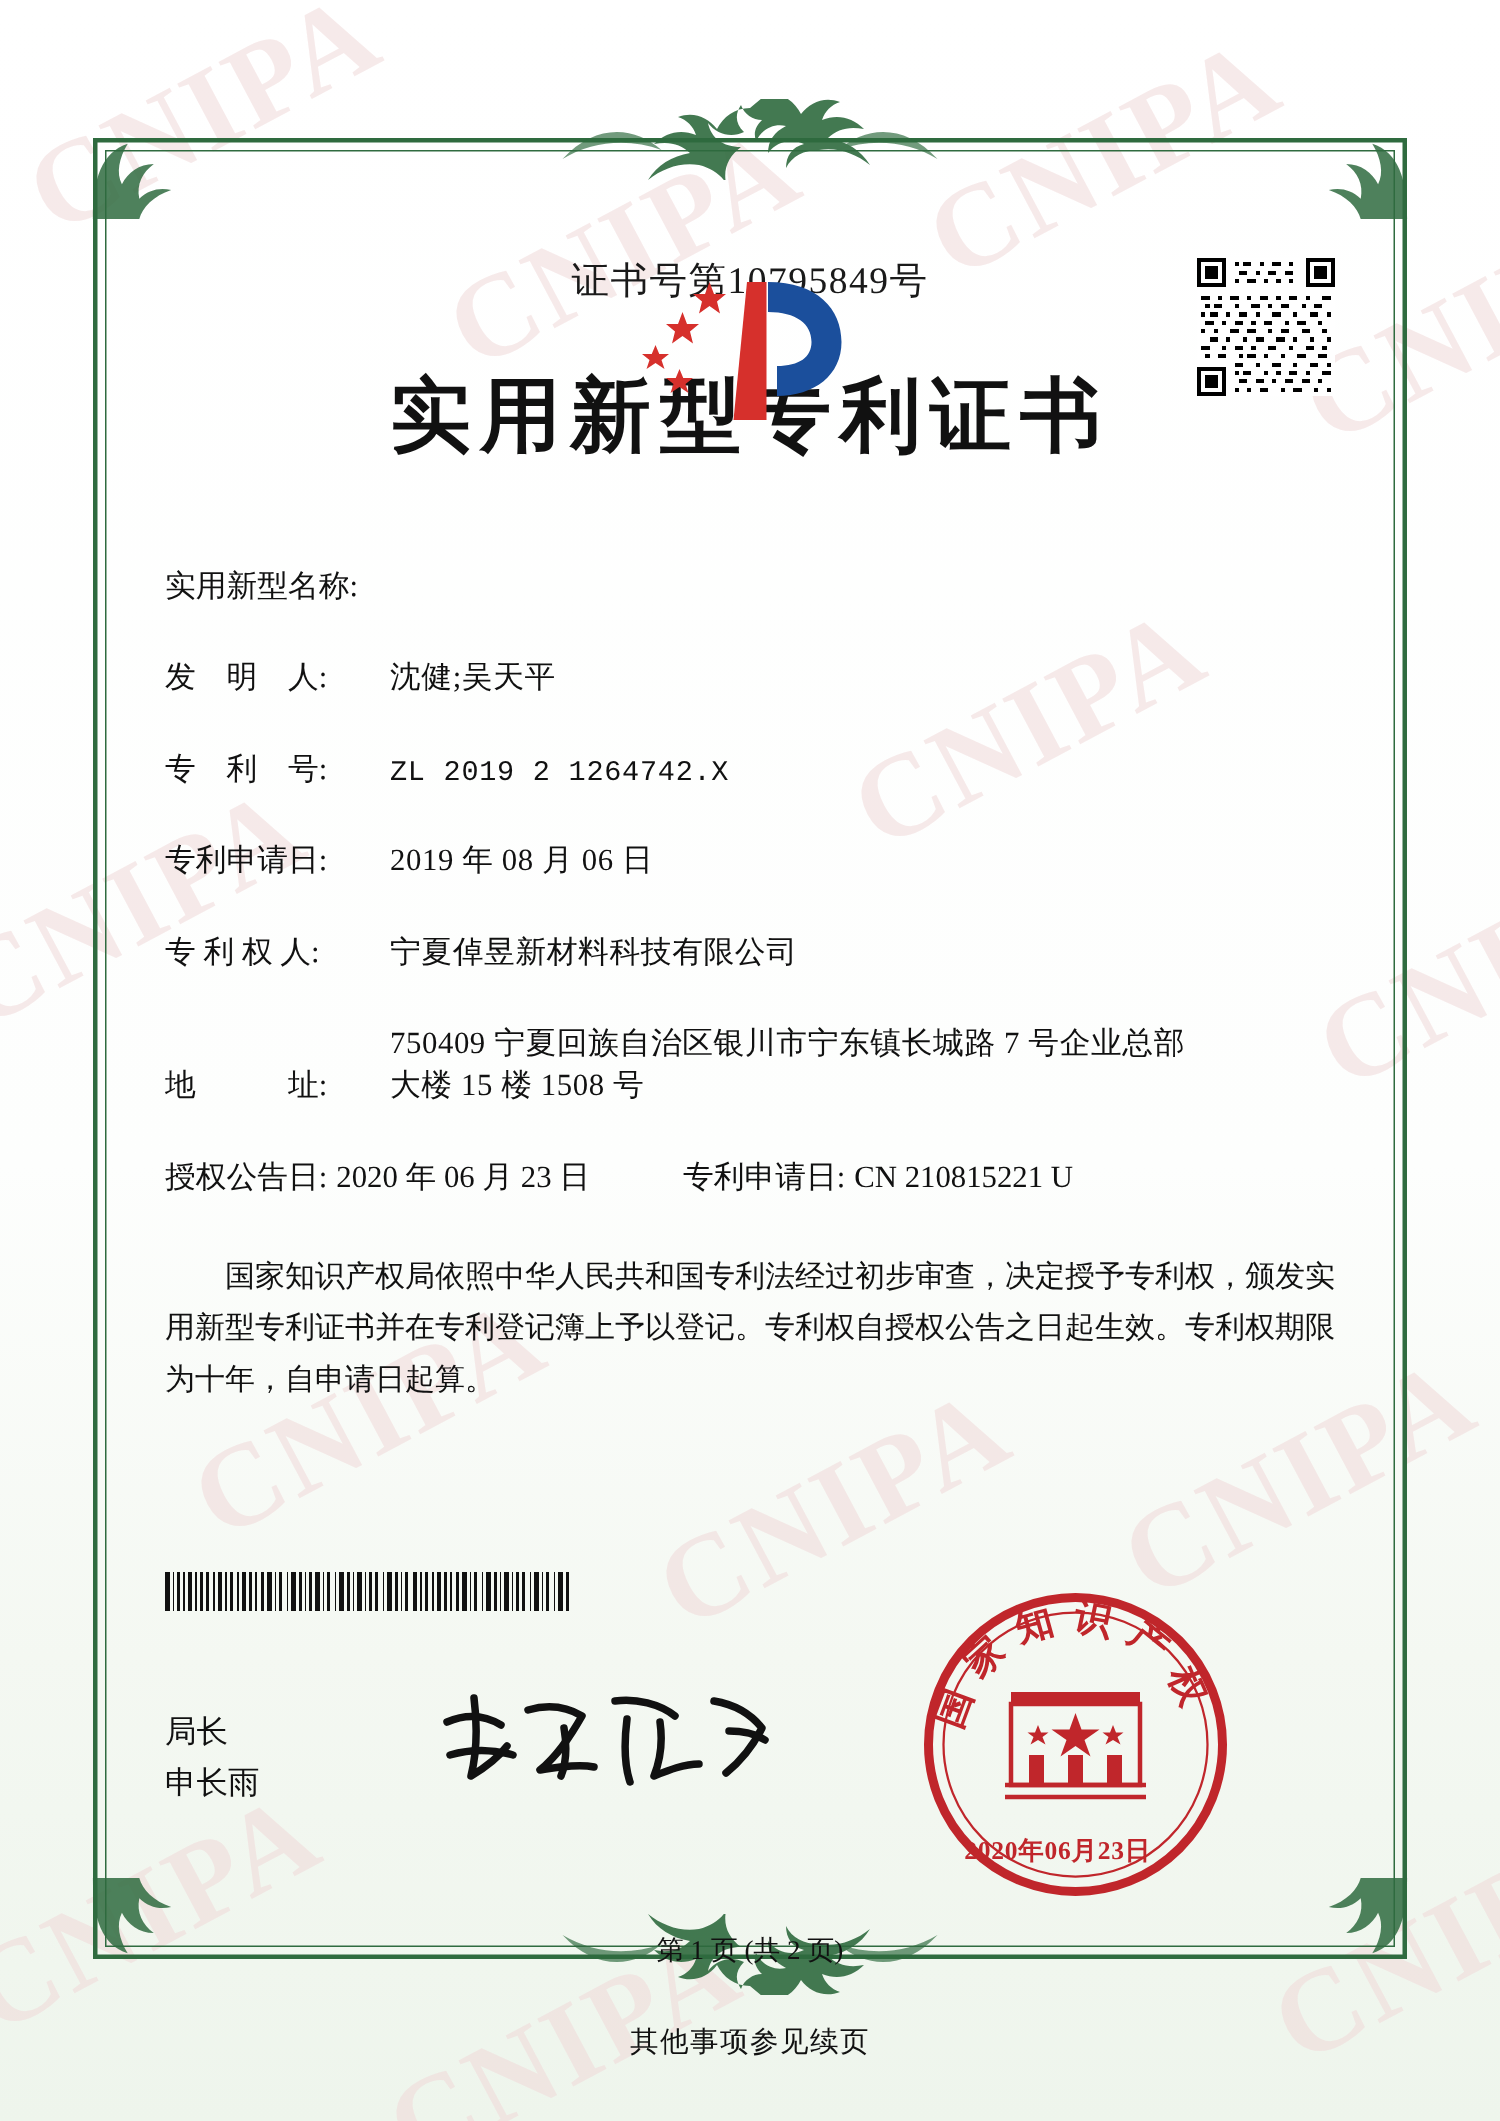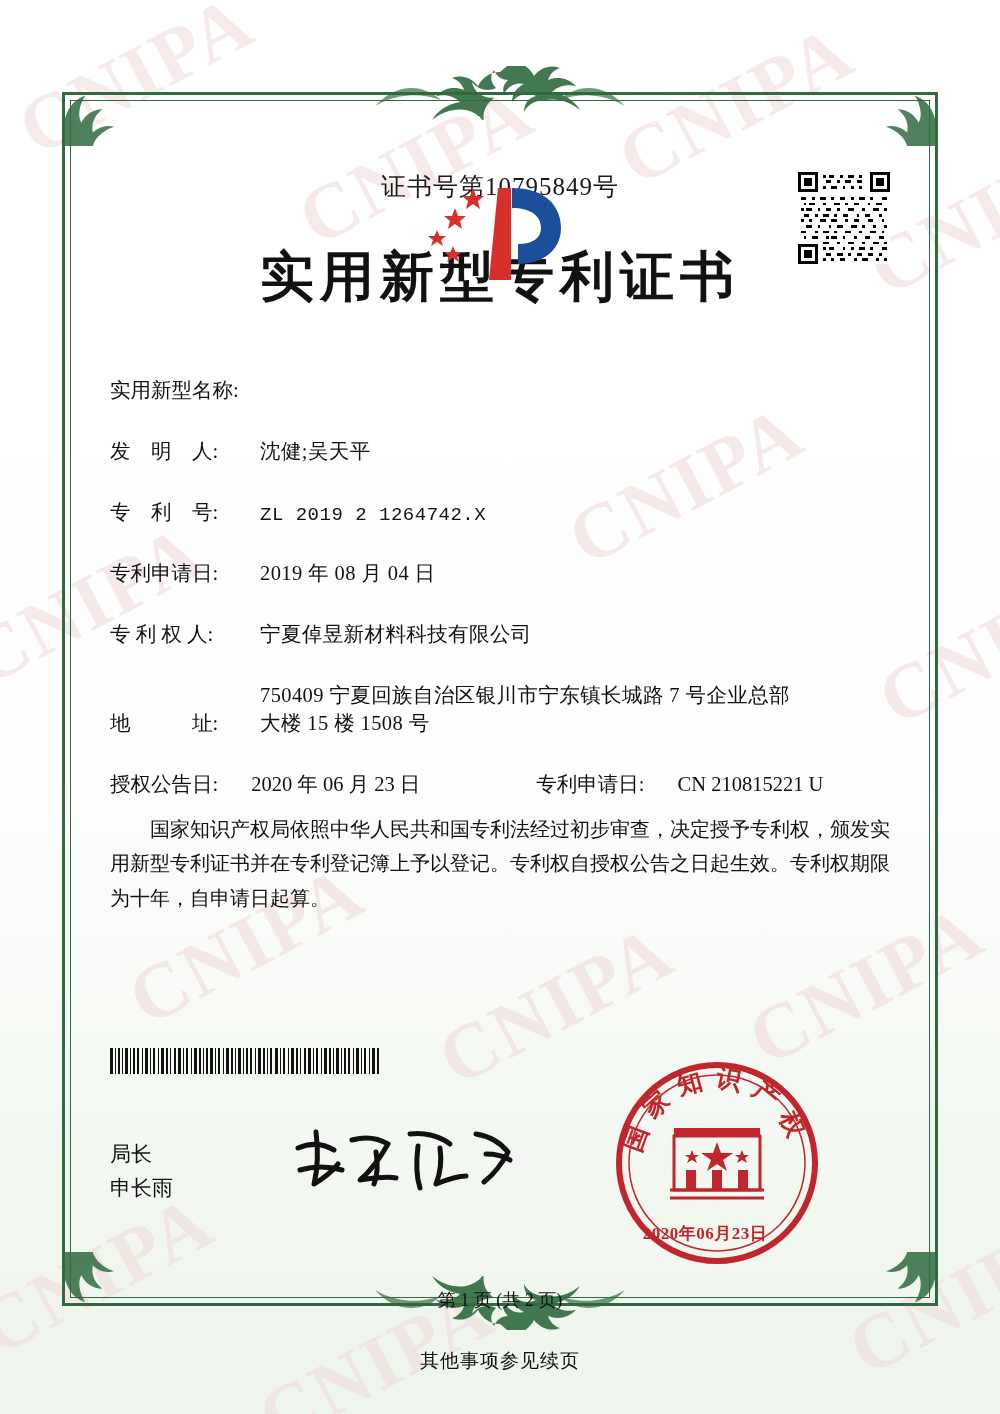--- a/index.html
+++ b/index.html
@@ -151,23 +151,22 @@
   .f-value.mono {
     font-family: "Liberation Mono", "DejaVu Sans Mono", monospace;
     font-size: 19px;
     letter-spacing: 0.5px;
   }
   .f-value .line2 { display:block; }
 
   .grant-row {
     display: flex;
     align-items: baseline;
-    margin-bottom: 14px;
+    margin-bottom: 36px;
     font-size: 20.5px;
-    gap: 27px;
   }
   .grant-row .g-label { flex: 0 0 auto; }
   .grant-row .g-value { margin-left: 6px; }
   .grant-row .g-spacer { flex: 0 0 62px; }
 
   .paragraphs {
     margin-top: 10px;
     font-size: 20px;
     line-height: 1.72;
     color: #111;
@@ -467,21 +466,21 @@
       <div class="field-row">
         <div class="f-label">发　明　人:</div>
         <div class="f-value">沈健;吴天平</div>
       </div>
       <div class="field-row">
         <div class="f-label">专　利　号:</div>
         <div class="f-value mono">ZL 2019 2 1264742.X</div>
       </div>
       <div class="field-row">
         <div class="f-label">专利申请日:</div>
-        <div class="f-value">2019 年 08 月 04 日</div>
+        <div class="f-value">2019 年 08 月 06 日</div>
       </div>
       <div class="field-row">
         <div class="f-label">专 利 权 人:</div>
         <div class="f-value">宁夏倬昱新材料科技有限公司</div>
       </div>
       <div class="field-row">
         <div class="f-label">地　　　址:</div>
         <div class="f-value">
           <span>750409 宁夏回族自治区银川市宁东镇长城路 7 号企业总部</span>
           <span class="line2">大楼 15 楼 1508 号</span>

